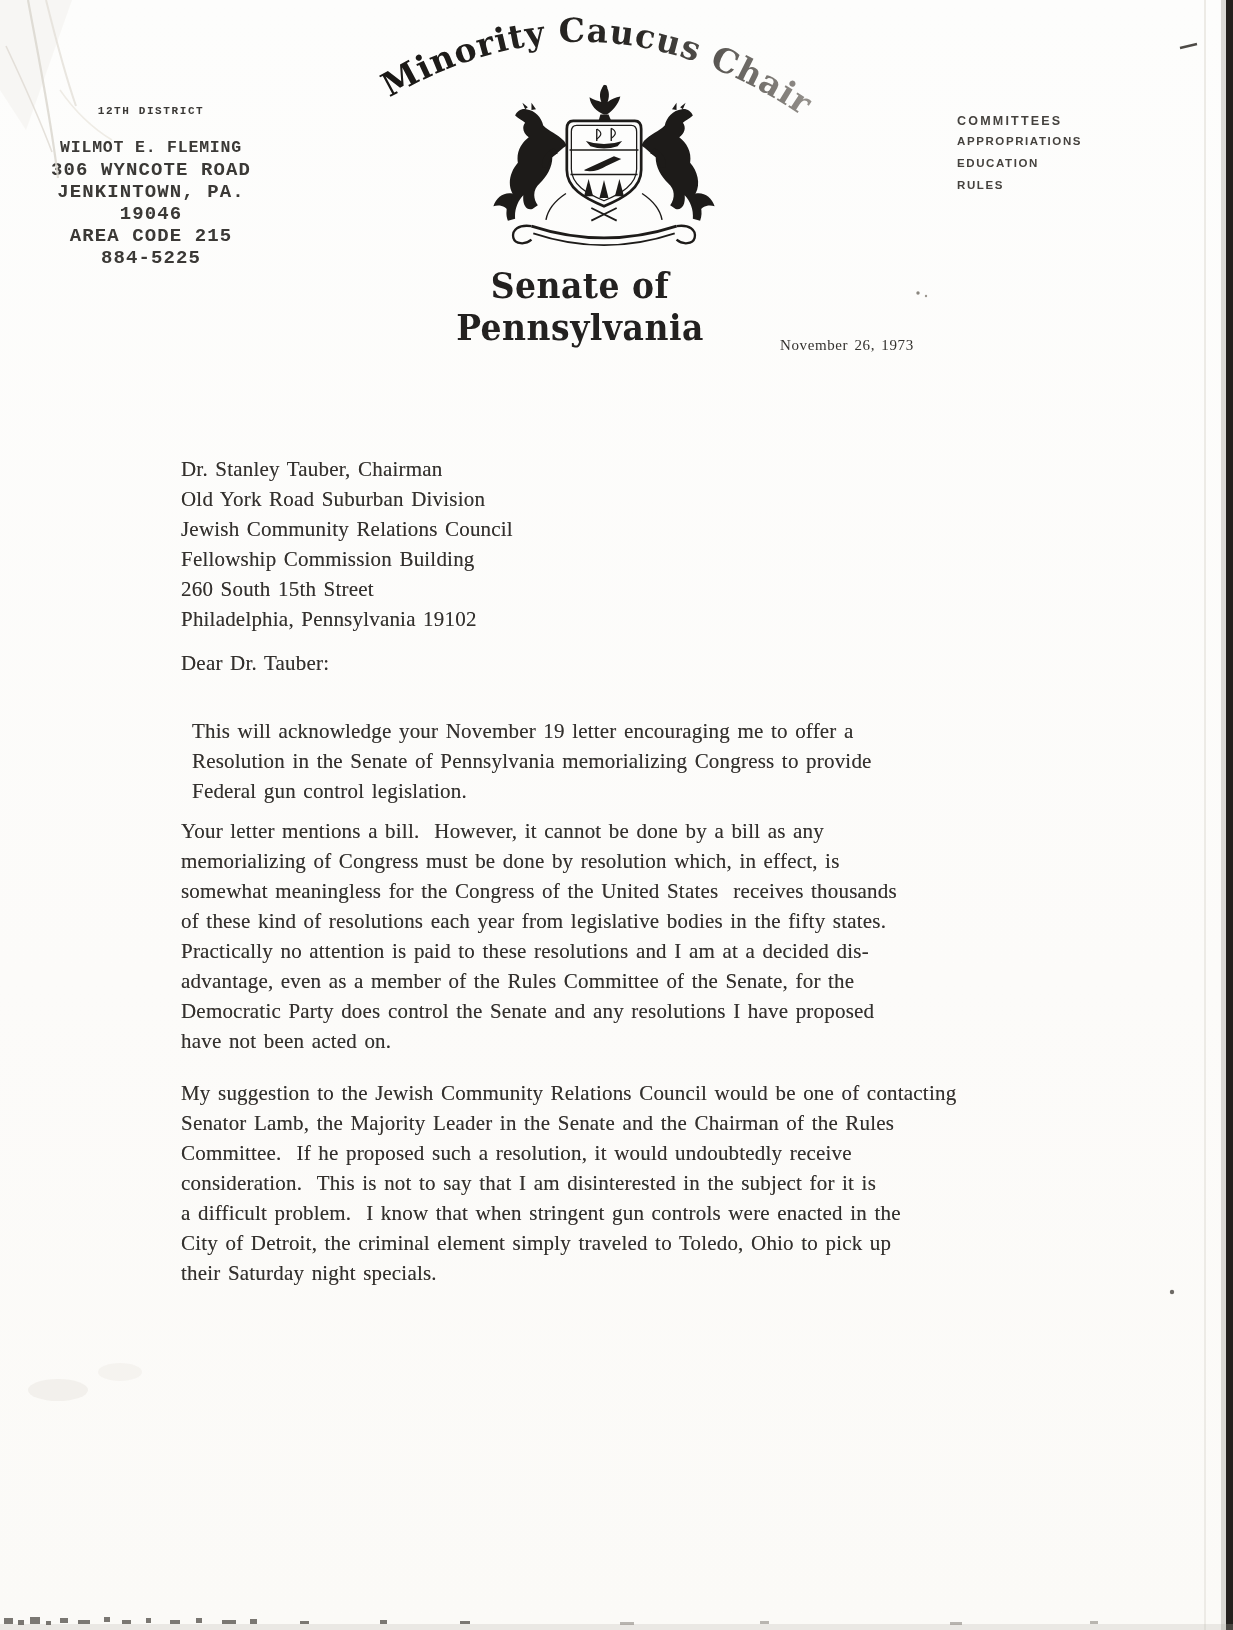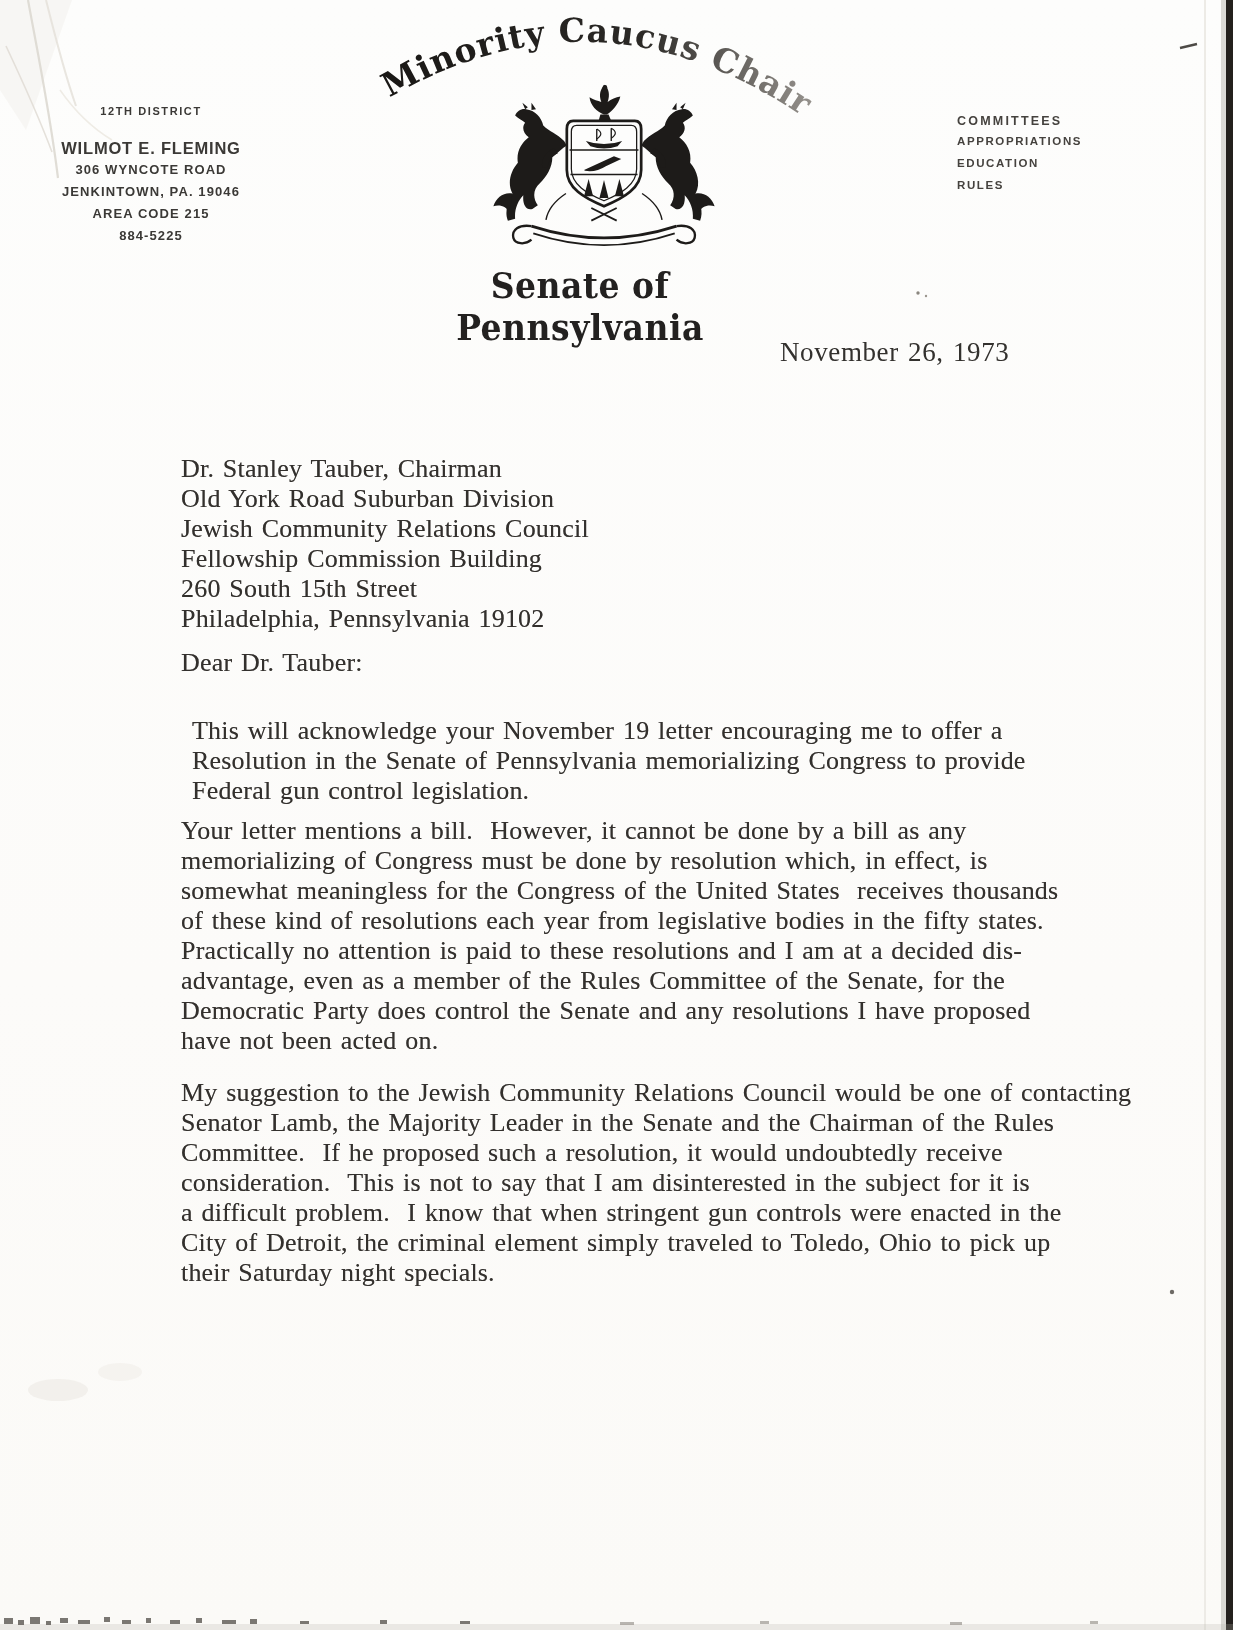--- a/index.html
+++ b/index.html
@@ -10,51 +10,51 @@
     background:linear-gradient(180deg,#fdfdfc 0%,#fcfbf9 60%,#fbfaf7 100%);
     overflow:hidden;
     font-family:"Liberation Serif","DejaVu Serif",serif;
     color:#2f2d2b;
   }
   
   .arc-svg{position:absolute;left:368px;top:0;width:446px;height:122px;}
   .sender{
     position:absolute;left:45px;top:102px;width:212px;
     text-align:center;
-    font-family:Liberation Sans, sans-serif;
+    font-family:Liberation Mono, monospace;
     color:#3b3936;
   }
   .sender .district{font-size:11px;font-weight:bold;letter-spacing:1.6px;line-height:18px;}
   .sender .name{font-size:16.5px;font-weight:bold;letter-spacing:0.8px;line-height:22px;margin-top:17px;}
-  .sender .line{font-size:13px;font-weight:bold;letter-spacing:1.1px;line-height:22px;}
+  .sender .line{font-size:19px;font-weight:bold;letter-spacing:1.1px;line-height:22px;}
   .committees{
     position:absolute;left:957px;top:112px;width:220px;
     font-family:"Liberation Sans","DejaVu Sans",sans-serif;
     color:#45423e;
   }
   .committees .head{font-size:12.5px;font-weight:bold;letter-spacing:2.2px;margin-left:0;line-height:18px;}
   .committees .item{font-size:11.5px;font-weight:bold;letter-spacing:1.6px;line-height:22px;}
   .committees .item:first-of-type{margin-top:14px;}
   .crest-svg{position:absolute;left:468px;top:78px;width:272px;height:182px;}
   .org-name{
     position:absolute;left:408px;top:268px;width:344px;
     text-align:center;
     font-family:"DejaVu Serif","Liberation Serif",serif;
     font-size:33px;font-weight:bold;letter-spacing:0.5px;
     color:#232120;
     transform:scaleY(1.08);
   }
   .date-line{
     position:absolute;left:780px;top:337px;
-    font-size:27px;letter-spacing:0.6px;word-spacing:2px;color:#33312e;
+    font-size:15px;letter-spacing:0.6px;word-spacing:2px;color:#33312e;
   }
   
   .body-col{
     position:absolute;left:181px;top:454px;width:990px;
-    font-size:26px;line-height:30px;word-spacing:2px;letter-spacing:0.2px;
+    font-size:21px;line-height:30px;word-spacing:2px;letter-spacing:0.2px;
     color:#33302d;
     text-shadow:0 0 0.5px rgba(40,38,35,0.45);
   }
   .addr-line{height:30px;}
   .salutation{margin-top:14px;}
   .para{white-space:pre-wrap;}
   .p1{margin-top:38px;margin-left:11px;}
   .p2{margin-top:10px;}
   .p3{margin-top:22px;}
   .p4{margin-top:20px;}

